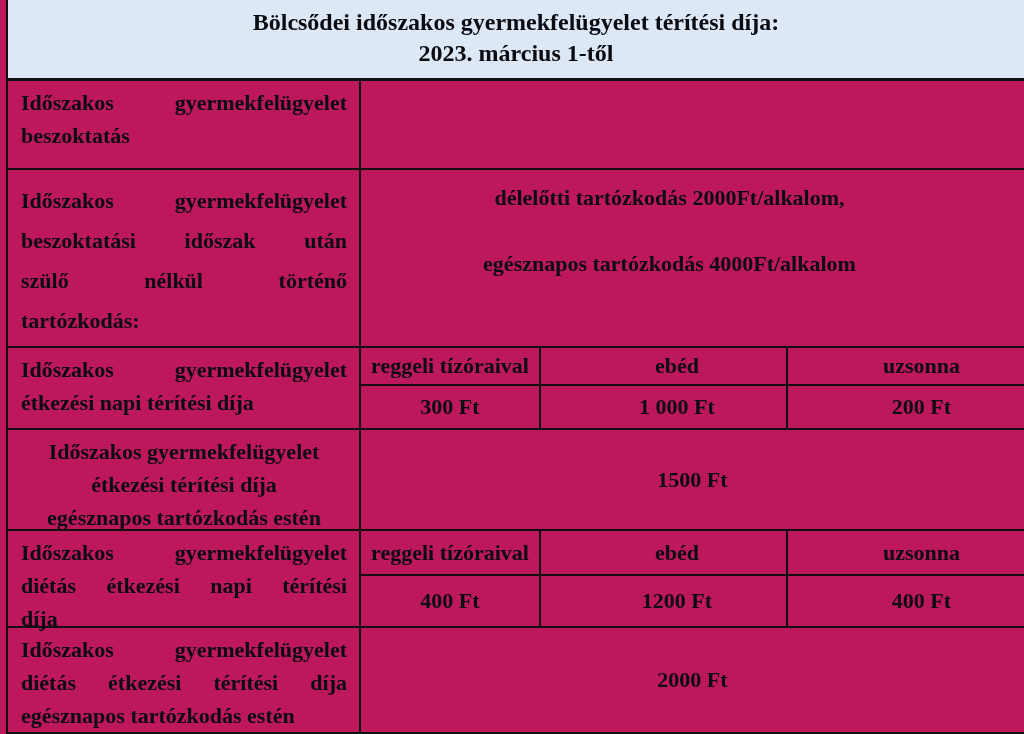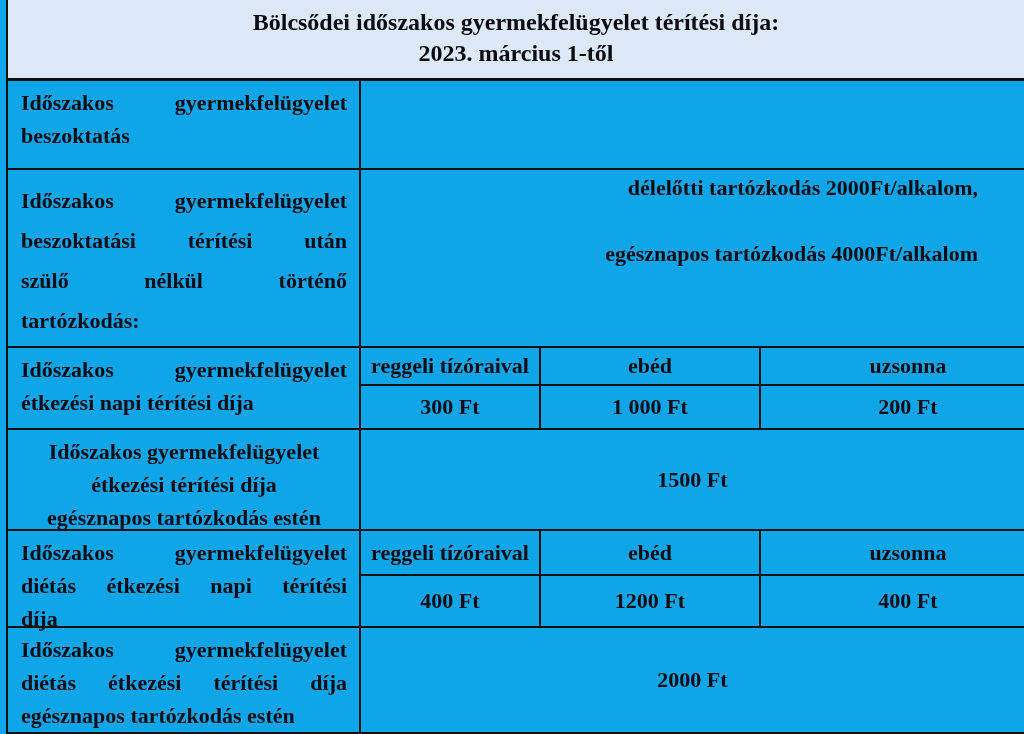--- a/index.html
+++ b/index.html
@@ -1,17 +1,17 @@
 <!DOCTYPE html>
 <html><head>
 <meta charset="utf-8">
 <style>
   html,body{margin:0;padding:0;background:#ffffff;width:1024px;height:734px;overflow:hidden;}
   body{font-family:"Liberation Serif","DejaVu Serif",serif;color:#0b0b12;font-weight:bold;}
-  .page{position:relative;width:1024px;height:734px;background:#0ea5e9;}
+  .page{position:relative;width:1024px;height:734px;background:#be185d;}
   .table{position:absolute;left:6px;top:0;right:0;bottom:0;border-left:2px solid #101010;
          display:flex;flex-direction:column;}
   
   .hdr{height:86px;background:#dce8f5;border-bottom:3px solid #101010;text-align:center;
        padding-top:7px;box-sizing:border-box;}
   .hdr .tline{font-size:24px;line-height:31px;letter-spacing:0px;}
   
   .trow{display:flex;border-bottom:2px solid #101010;box-sizing:border-box;flex:0 0 auto;}
   .r1{height:89px;} .r2{height:178px;} .r3{height:82px;} .r4{height:101px;} .r5{height:97px;}
   .r6{flex:1 1 auto;}
@@ -19,31 +19,31 @@
         padding:5px 12px 0 13px;font-size:22px;}
   .right{flex:1;box-sizing:border-box;position:relative;font-size:22px;}
   .line{line-height:33px;}
   .lh40 .line{line-height:40px;}
   .vcenter{display:flex;flex-direction:column;justify-content:center;}
   .justify .line:not(:last-child){text-align:justify;text-align-last:justify;}
   .center-lines .line{text-align:center;}
   
   .right-top{padding-top:7px;text-align:center;padding-right:46px;}
   .right-mid{display:flex;align-items:center;justify-content:center;height:100%;}
-  .gap-lines{padding-top:3px;text-align:right;padding-right:46px;}
+  .gap-lines{padding-top:13px;text-align:center;padding-right:46px;}
   .gap-lines .line{line-height:30px;}
   .gap-lines .line + .line{margin-top:36px;}
   
   .mealgrid{display:flex;flex-direction:column;height:100%;}
   .mealhead{display:flex;flex:0 0 auto;border-bottom:2px solid #101010;box-sizing:border-box;}
   .r3 .mealhead{height:38px;} .r5 .mealhead{height:45px;}
   .mealvals{display:flex;flex:1 1 auto;}
   .mc{box-sizing:border-box;display:flex;align-items:center;justify-content:center;}
   .mc1{width:180px;border-right:2px solid #101010;}
-  .mc2{width:220px;border-right:2px solid #101010;}
+  .mc2{width:220px;border-right:2px solid #101010;margin-left:27px;}
   .mc3{flex:1;padding-left:31px;}
 </style>
 </head>
 <body style="color: rgb(11, 11, 18);">
 
 <div class="page">
   <div class="table">
 
     <div class="hdr" style="background: rgb(220, 232, 245);">
       <div class="tline">Bölcsődei időszakos gyermekfelügyelet térítési díja:</div>
@@ -53,21 +53,21 @@
     <div class="trow r1">
       <div class="left justify">
           <div class="line">Időszakos gyermekfelügyelet</div>
           <div class="line">beszoktatás</div>
         </div>
     </div>
 
     <div class="trow r2">
       <div class="left justify lh40 vcenter">
           <div class="line">Időszakos gyermekfelügyelet</div>
-          <div class="line">beszoktatási térítési után</div>
+          <div class="line">beszoktatási időszak után</div>
           <div class="line">szülő nélkül történő</div>
           <div class="line">tartózkodás:</div>
         </div>
       <div class="right">
         <div class="gap-lines">
             <div class="line">délelőtti tartózkodás  2000Ft/alkalom,</div>
             <div class="line">egésznapos tartózkodás  4000Ft/alkalom</div>
           </div>
       </div>
     </div>

